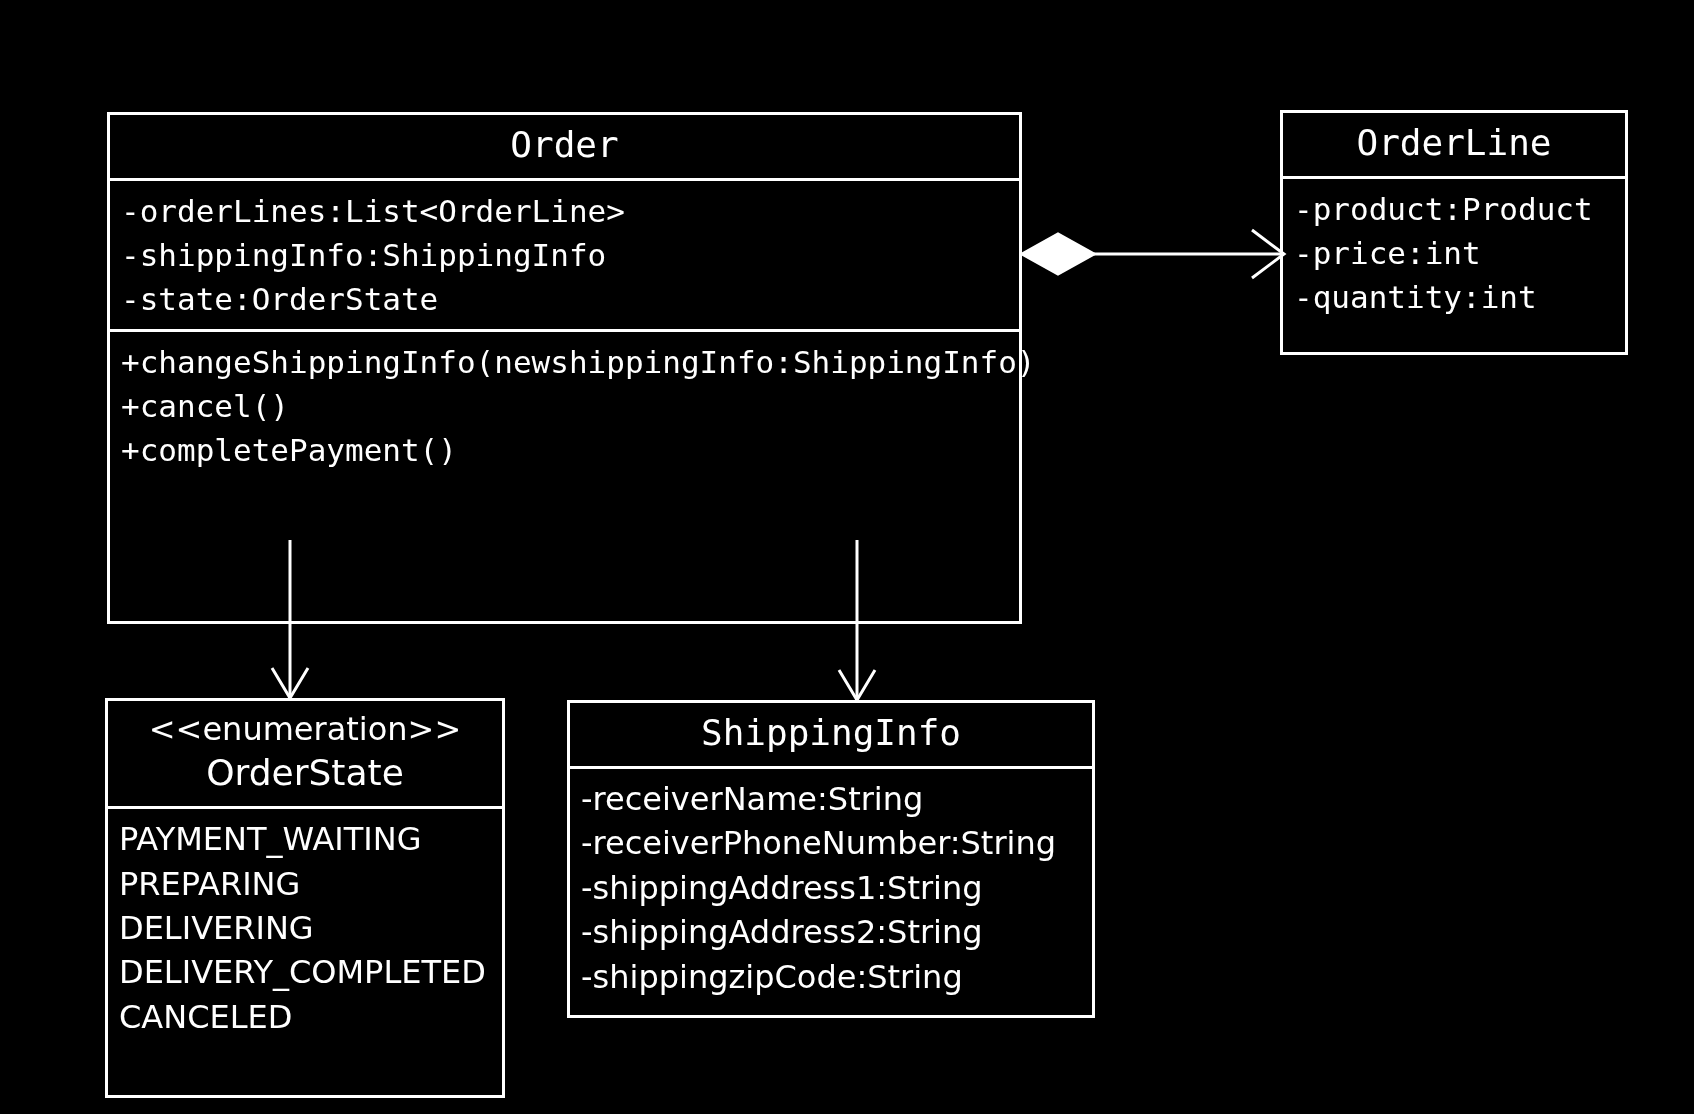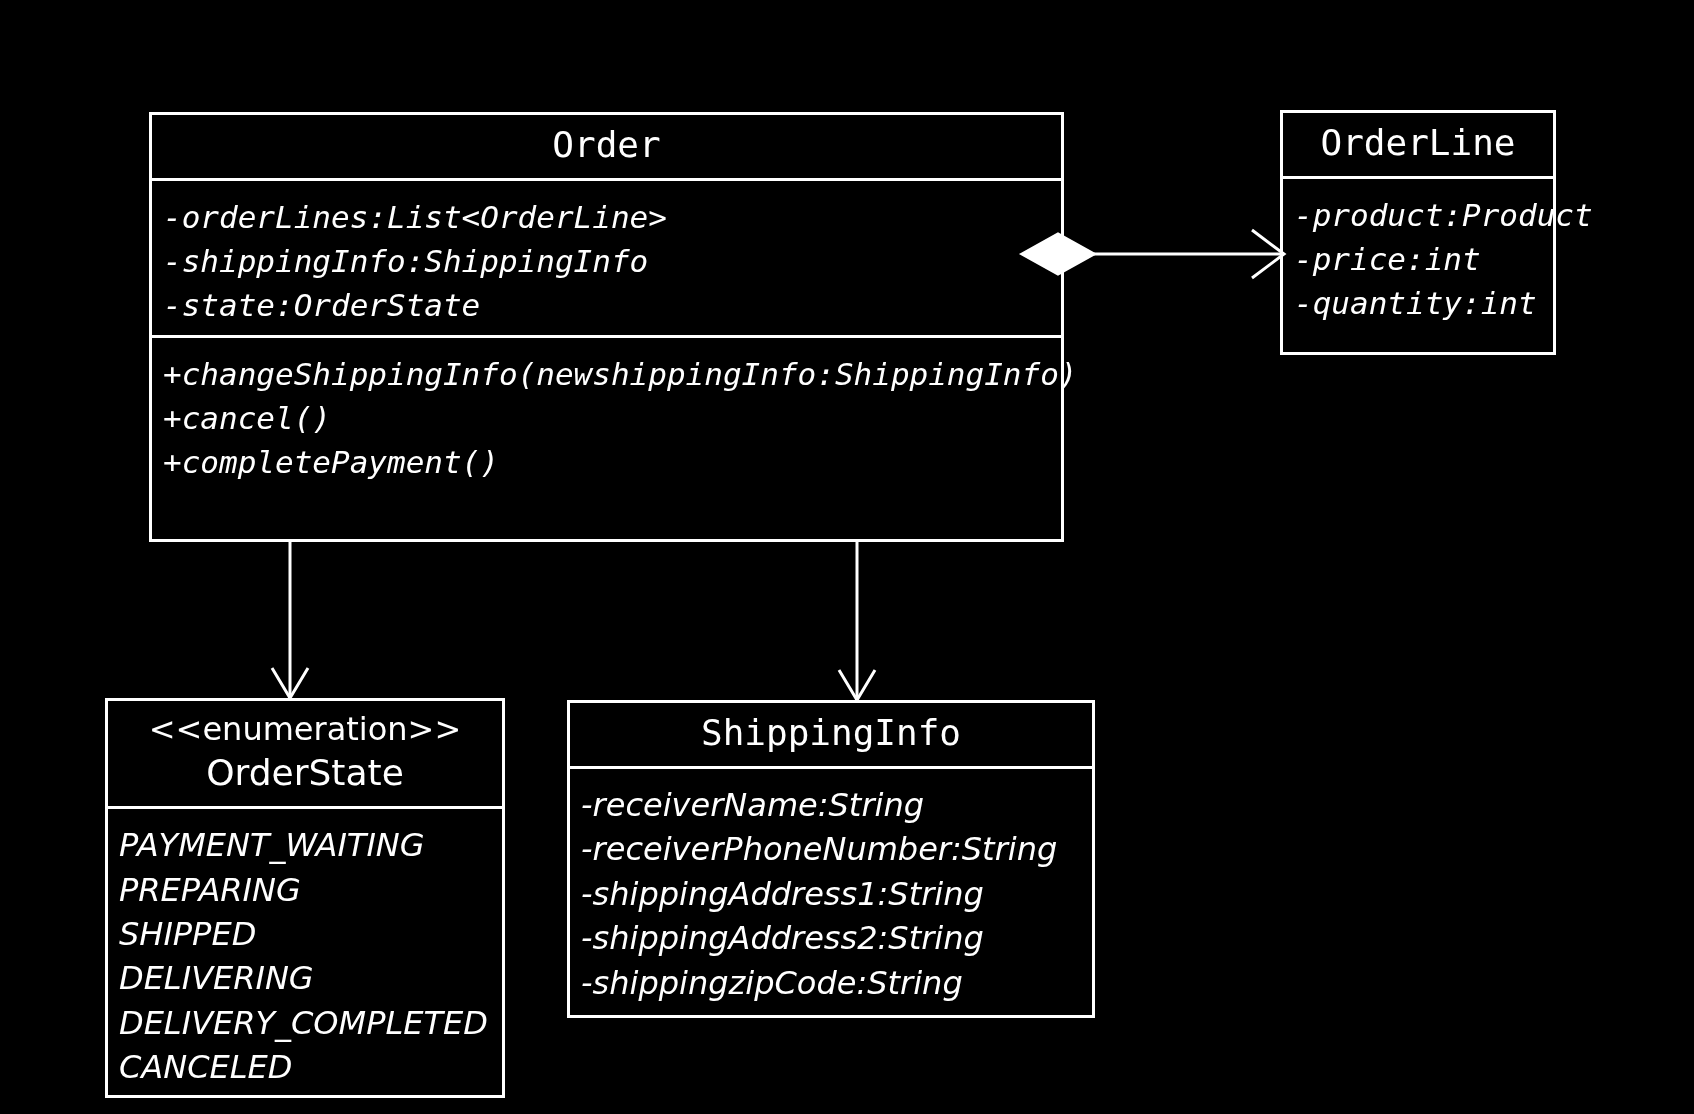--- a/index.html
+++ b/index.html
@@ -52,22 +52,21 @@
   .uml-header .cname.sans {
     font-family: "DejaVu Sans", sans-serif;
   }
   .uml-divider {
     height: 3px;
     background: #ffffff;
     width: 100%;
   }
   .uml-compartment {
     box-sizing: border-box;
-    padding: 14px 0 8px 0;
-    font-style: italic;
+    padding: 8px 0 8px 0;
   }
   .uml-line {
     display: block;
     font-size: 31px;
     line-height: 1.42;
     white-space: nowrap;
     padding-left: 11px;
     font-family: "DejaVu Sans Mono", monospace;
   }
   .uml-line.sans {
@@ -83,60 +82,59 @@
   .conn svg {
     display: block;
     overflow: visible;
   }
 </style>
 </head>
 <body>
 
 <div id="canvas">
 
-  <div class="uml-box" id="box-order" style="left:107px; top:112px; width:915px; height:430px;margin-left:42px;">
+  <div class="uml-box" id="box-order" style="left:107px; top:112px; width:915px; height:512px;">
     <div class="uml-header">
       <span class="cname">Order</span>
     </div>
     <div class="uml-divider"></div>
     <div class="uml-compartment">
       <span class="uml-line">-orderLines:List&lt;OrderLine&gt;</span>
       <span class="uml-line">-shippingInfo:ShippingInfo</span>
       <span class="uml-line">-state:OrderState</span>
     </div>
     <div class="uml-divider"></div>
     <div class="uml-compartment">
       <span class="uml-line">+changeShippingInfo(newshippingInfo:ShippingInfo)</span>
       <span class="uml-line">+cancel()</span>
       <span class="uml-line">+completePayment()</span>
     </div>
   </div>
 
-  <div class="uml-box" id="box-orderline" style="left:1280px; top:110px; width:276px; height:245px;">
+  <div class="uml-box" id="box-orderline" style="left:1280px; top:110px; width:348px; height:245px;">
     <div class="uml-header">
       <span class="cname">OrderLine</span>
     </div>
     <div class="uml-divider"></div>
     <div class="uml-compartment">
       <span class="uml-line">-product:Product</span>
       <span class="uml-line">-price:int</span>
       <span class="uml-line">-quantity:int</span>
     </div>
   </div>
 
   <div class="uml-box" id="box-orderstate" style="left:105px; top:698px; width:400px; height:400px;">
     <div class="uml-header">
       <span class="stereotype">&lt;&lt;enumeration&gt;&gt;</span>
       <span class="cname sans">OrderState</span>
     </div>
     <div class="uml-divider"></div>
     <div class="uml-compartment">
       <span class="uml-line sans">PAYMENT_WAITING</span>
       <span class="uml-line sans">PREPARING</span>
-      <span class="uml-line sans">SHIPPED</span>
       <span class="uml-line sans">DELIVERING</span>
       <span class="uml-line sans">DELIVERY_COMPLETED</span>
       <span class="uml-line sans">CANCELED</span>
     </div>
   </div>
 
   <div class="uml-box" id="box-shippinginfo" style="left:567px; top:700px; width:528px; height:318px;">
     <div class="uml-header">
       <span class="cname">ShippingInfo</span>
     </div>

